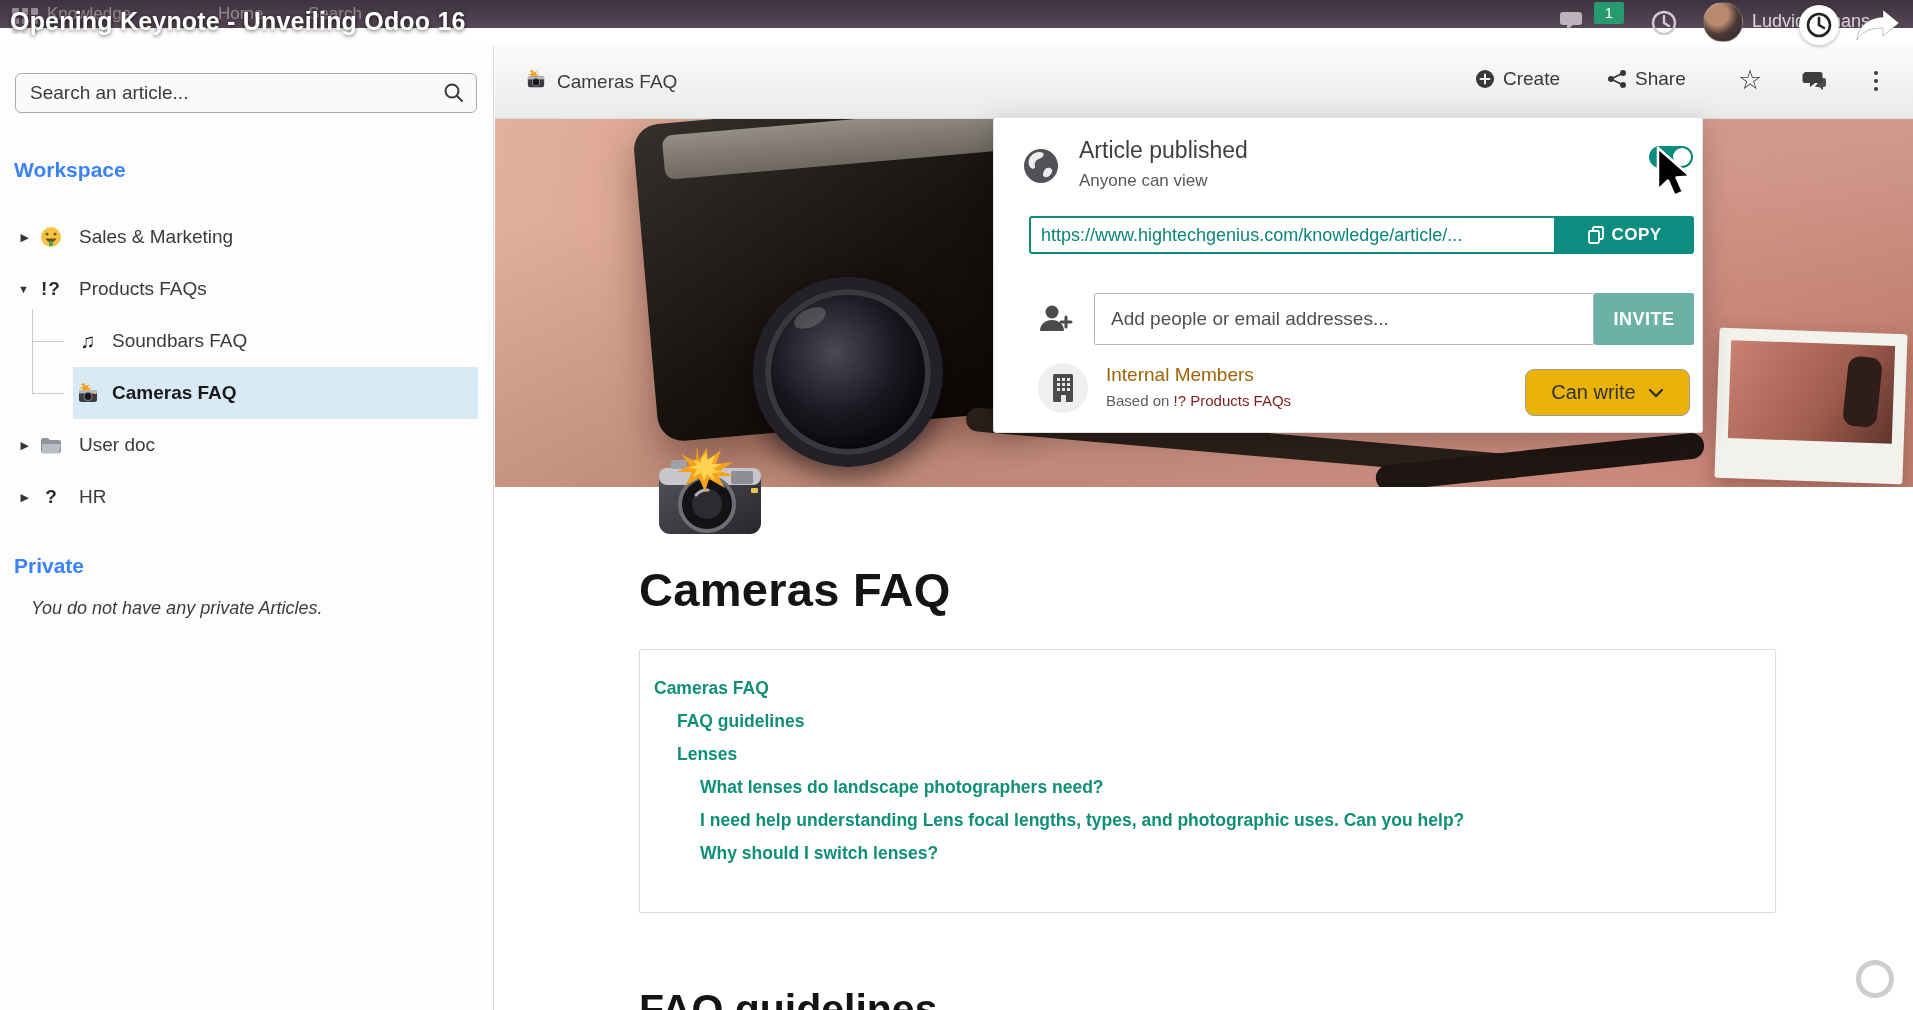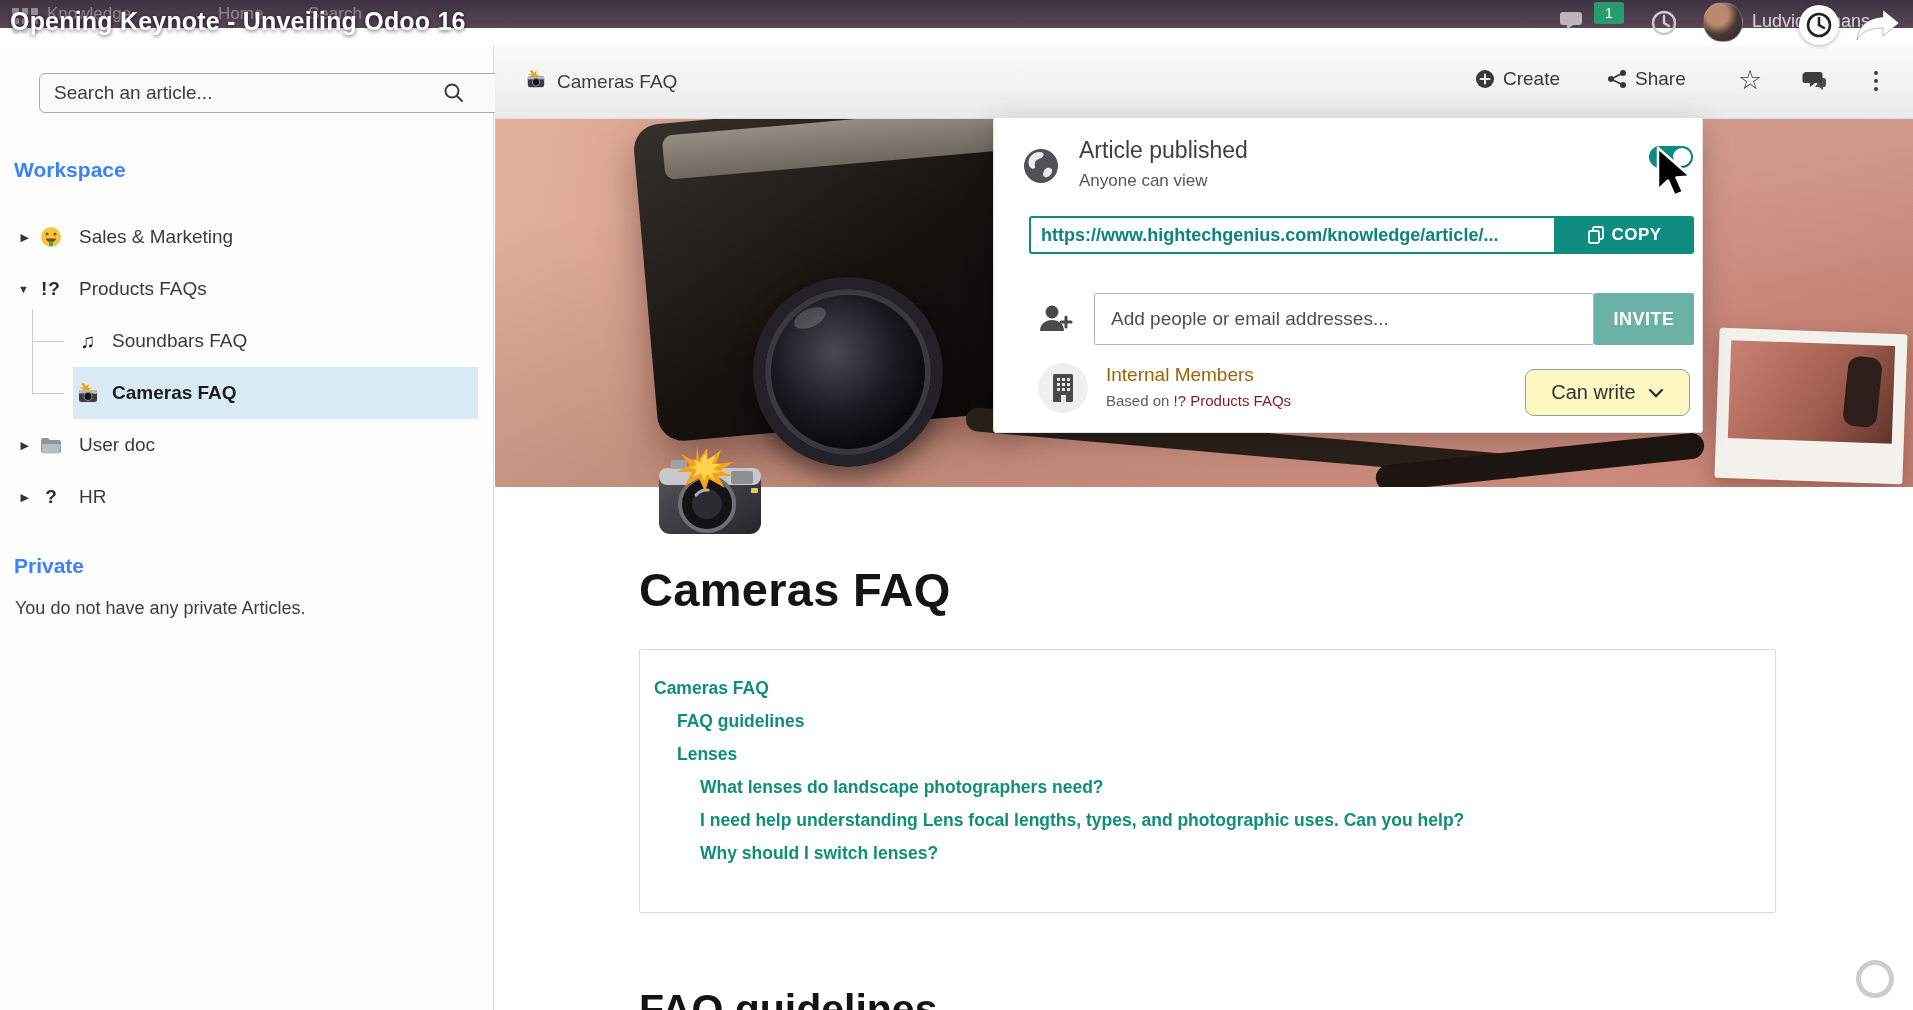--- a/index.html
+++ b/index.html
@@ -27,21 +27,21 @@
   .yt-clock { position:absolute; left:1799px; top:5px; width:40px; height:40px; border-radius:50%;
               background:#fff; box-shadow:0 1px 4px rgba(0,0,0,.3); z-index:5; }
   .yt-arrow { position:absolute; left:1855px; top:8px; z-index:5; }
 
   
   .sidebar { position:absolute; left:0; top:46px; width:494px; bottom:0; background:#fdfdfd;
              border-right:1px solid #d9d9d9; }
   .search-wrap { position:absolute; left:15px; top:27px; width:462px; height:40px; }
   .search-wrap input { width:100%; height:100%; border:1px solid #ababab; border-radius:6px;
              background:#fafafa; font-size:19px; color:#222; padding:0 44px 0 14px;
-             font-family:"Liberation Sans",sans-serif;margin-left:24px; }
+             font-family:"Liberation Sans",sans-serif; }
   .search-wrap input::placeholder { color:#3c3c3c; opacity:1; }
   .search-ico { position:absolute; right:12px; top:9px; }
   .side-h { position:absolute; left:14px; font-size:21px; font-weight:bold; color:#3b82f6; }
   .tree { position:absolute; left:0; top:165px; width:494px; }
   .trow { height:52px; display:flex; align-items:center; font-size:19px; color:#3a3a3a; cursor:pointer; }
   .trow .caret { width:25px; text-align:right; font-size:11px; color:#353535; padding-right:6px; }
   .trow .t-ico { width:32px; display:flex; justify-content:center; align-items:center;
                  font-size:19px; color:#2b2b2b; }
   .trow .t-lbl { margin-left:12px; }
   .trow.top { padding-left:10px; }
@@ -51,21 +51,21 @@
   .tchild { position:relative; margin-left:73px; height:52px; display:flex; align-items:center;
             font-size:19px; color:#3a3a3a; width:405px; cursor:pointer; }
   .tchild::before { content:''; position:absolute; left:-41px; top:50%; width:32px; height:1px;
                     background:#cbcbcb; }
   .tchild .t-ico { width:30px; display:flex; justify-content:center; font-size:20px; color:#15151c; }
   .tchild .t-lbl { margin-left:9px; }
   .tchild.selected { background:#d9eaf7; }
   .tchild.selected .t-lbl { font-weight:bold; color:#1a1a1a; }
   .iq { font-weight:bold; color:#5d6f6b; font-size:17px; letter-spacing:1px; }
   .hr-q { font-weight:bold; color:#c5283d; font-size:20px; }
-  .private-empty { position:absolute; left:15px; top:552px; font-size:18px; color:#3d3d3d; }
+  .private-empty { position:absolute; left:31px; top:552px; font-size:18px; font-style:italic; color:#3d3d3d; }
 
   
   .main { position:absolute; left:495px; top:46px; right:0; bottom:0; overflow:hidden; background:#fff; }
   .chead { position:absolute; left:0; top:0; width:1418px; height:73px;
            background:linear-gradient(180deg,#fbfbfb,#eaeaea); border-bottom:1px solid #dcdcdc; }
   .crumb { position:absolute; left:30px; top:23px; display:flex; align-items:center; gap:10px;
            font-size:19px; color:#3d3d3d; }
   .hbtn { position:absolute; top:22px; display:flex; align-items:center; gap:8px; font-size:19px;
           color:#373737; cursor:pointer; }
   .hbtn.create { left:980px; } .hbtn.share { left:1112px; }
@@ -118,39 +118,39 @@
          border:1px solid #e2e2e2; border-radius:3px; box-shadow:0 8px 28px rgba(0,0,0,.22); z-index:20; }
   .pop .globe { position:absolute; left:27px; top:28px; }
   .pop-title { position:absolute; left:85px; top:19px; font-size:23px; color:#3f3f3f; }
   .pop-sub { position:absolute; left:85px; top:53px; font-size:17px; color:#565656; }
   .toggle { position:absolute; left:655px; top:28px; width:44px; height:22px; border-radius:11px;
             background:#0e8c7f; cursor:pointer; }
   .toggle .knob { position:absolute; right:2px; top:2px; width:18px; height:18px; border-radius:50%;
             background:#fff; box-shadow:0 1px 2px rgba(0,0,0,.3); }
   .url-box { position:absolute; left:35px; top:98px; width:527px; height:38px; border:2px solid #0e8c7f;
             border-radius:3px 0 0 3px; display:flex; align-items:center; padding:0 10px;
-            font-size:18px; font-weight:bold; color:#0b857a; overflow:hidden; white-space:nowrap; }
+            font-size:18px; font-weight:normal; color:#0b857a; overflow:hidden; white-space:nowrap; }
   .copy-btn { position:absolute; left:562px; top:98px; width:138px; height:38px; background:#0e8c7f;
             border-radius:0 3px 3px 0; color:#fff; font-size:17px; font-weight:bold; display:flex;
             align-items:center; justify-content:center; gap:7px; cursor:pointer; letter-spacing:.5px; }
   .inv-ico { position:absolute; left:44px; top:185px; }
   .inv-input { position:absolute; left:100px; top:175px; width:500px; height:52px; border:1px solid #b5b5b5;
             border-radius:2px; font-size:19px; color:#222; padding:0 16px;
             font-family:"Liberation Sans",sans-serif; }
   .inv-input::placeholder { color:#4f4f4f; opacity:1; }
   .inv-btn { position:absolute; left:600px; top:175px; width:100px; height:52px; background:#6cb1a5;
             color:#fff; font-size:18px; font-weight:bold; display:flex; align-items:center;
             justify-content:center; letter-spacing:.5px; cursor:pointer; border-radius:2px; }
   .mem-ico { position:absolute; left:44px; top:245px; width:50px; height:50px; border-radius:50%;
             background:#efefef; display:flex; align-items:center; justify-content:center; }
   .mem-title { position:absolute; left:112px; top:246px; font-size:19px; color:#a16207; }
   .mem-based { position:absolute; left:112px; top:274px; font-size:15px; color:#5c5c5c; }
   .mem-based .lnk { color:#7f1d1d; cursor:pointer; }
   .perm-btn { position:absolute; left:531px; top:251px; width:165px; height:47px; border:1px solid #9b9b9b;
-            border-radius:9px; background:#fef9c3; display:flex; align-items:center; justify-content:center;
+            border-radius:9px; background:#eab308; display:flex; align-items:center; justify-content:center;
             gap:12px; font-size:20px; color:#333; cursor:pointer; }
 
   .cursor { position:absolute; left:1655px; top:146px; z-index:60; }
   .rec-ring { position:absolute; left:1856px; top:960px; width:38px; height:38px; border-radius:50%;
             border:5px solid #cdcdcd; background:rgba(255,255,255,.4); z-index:50; }
 </style>
 </head>
 <body>
 
 <div class="topbar">

